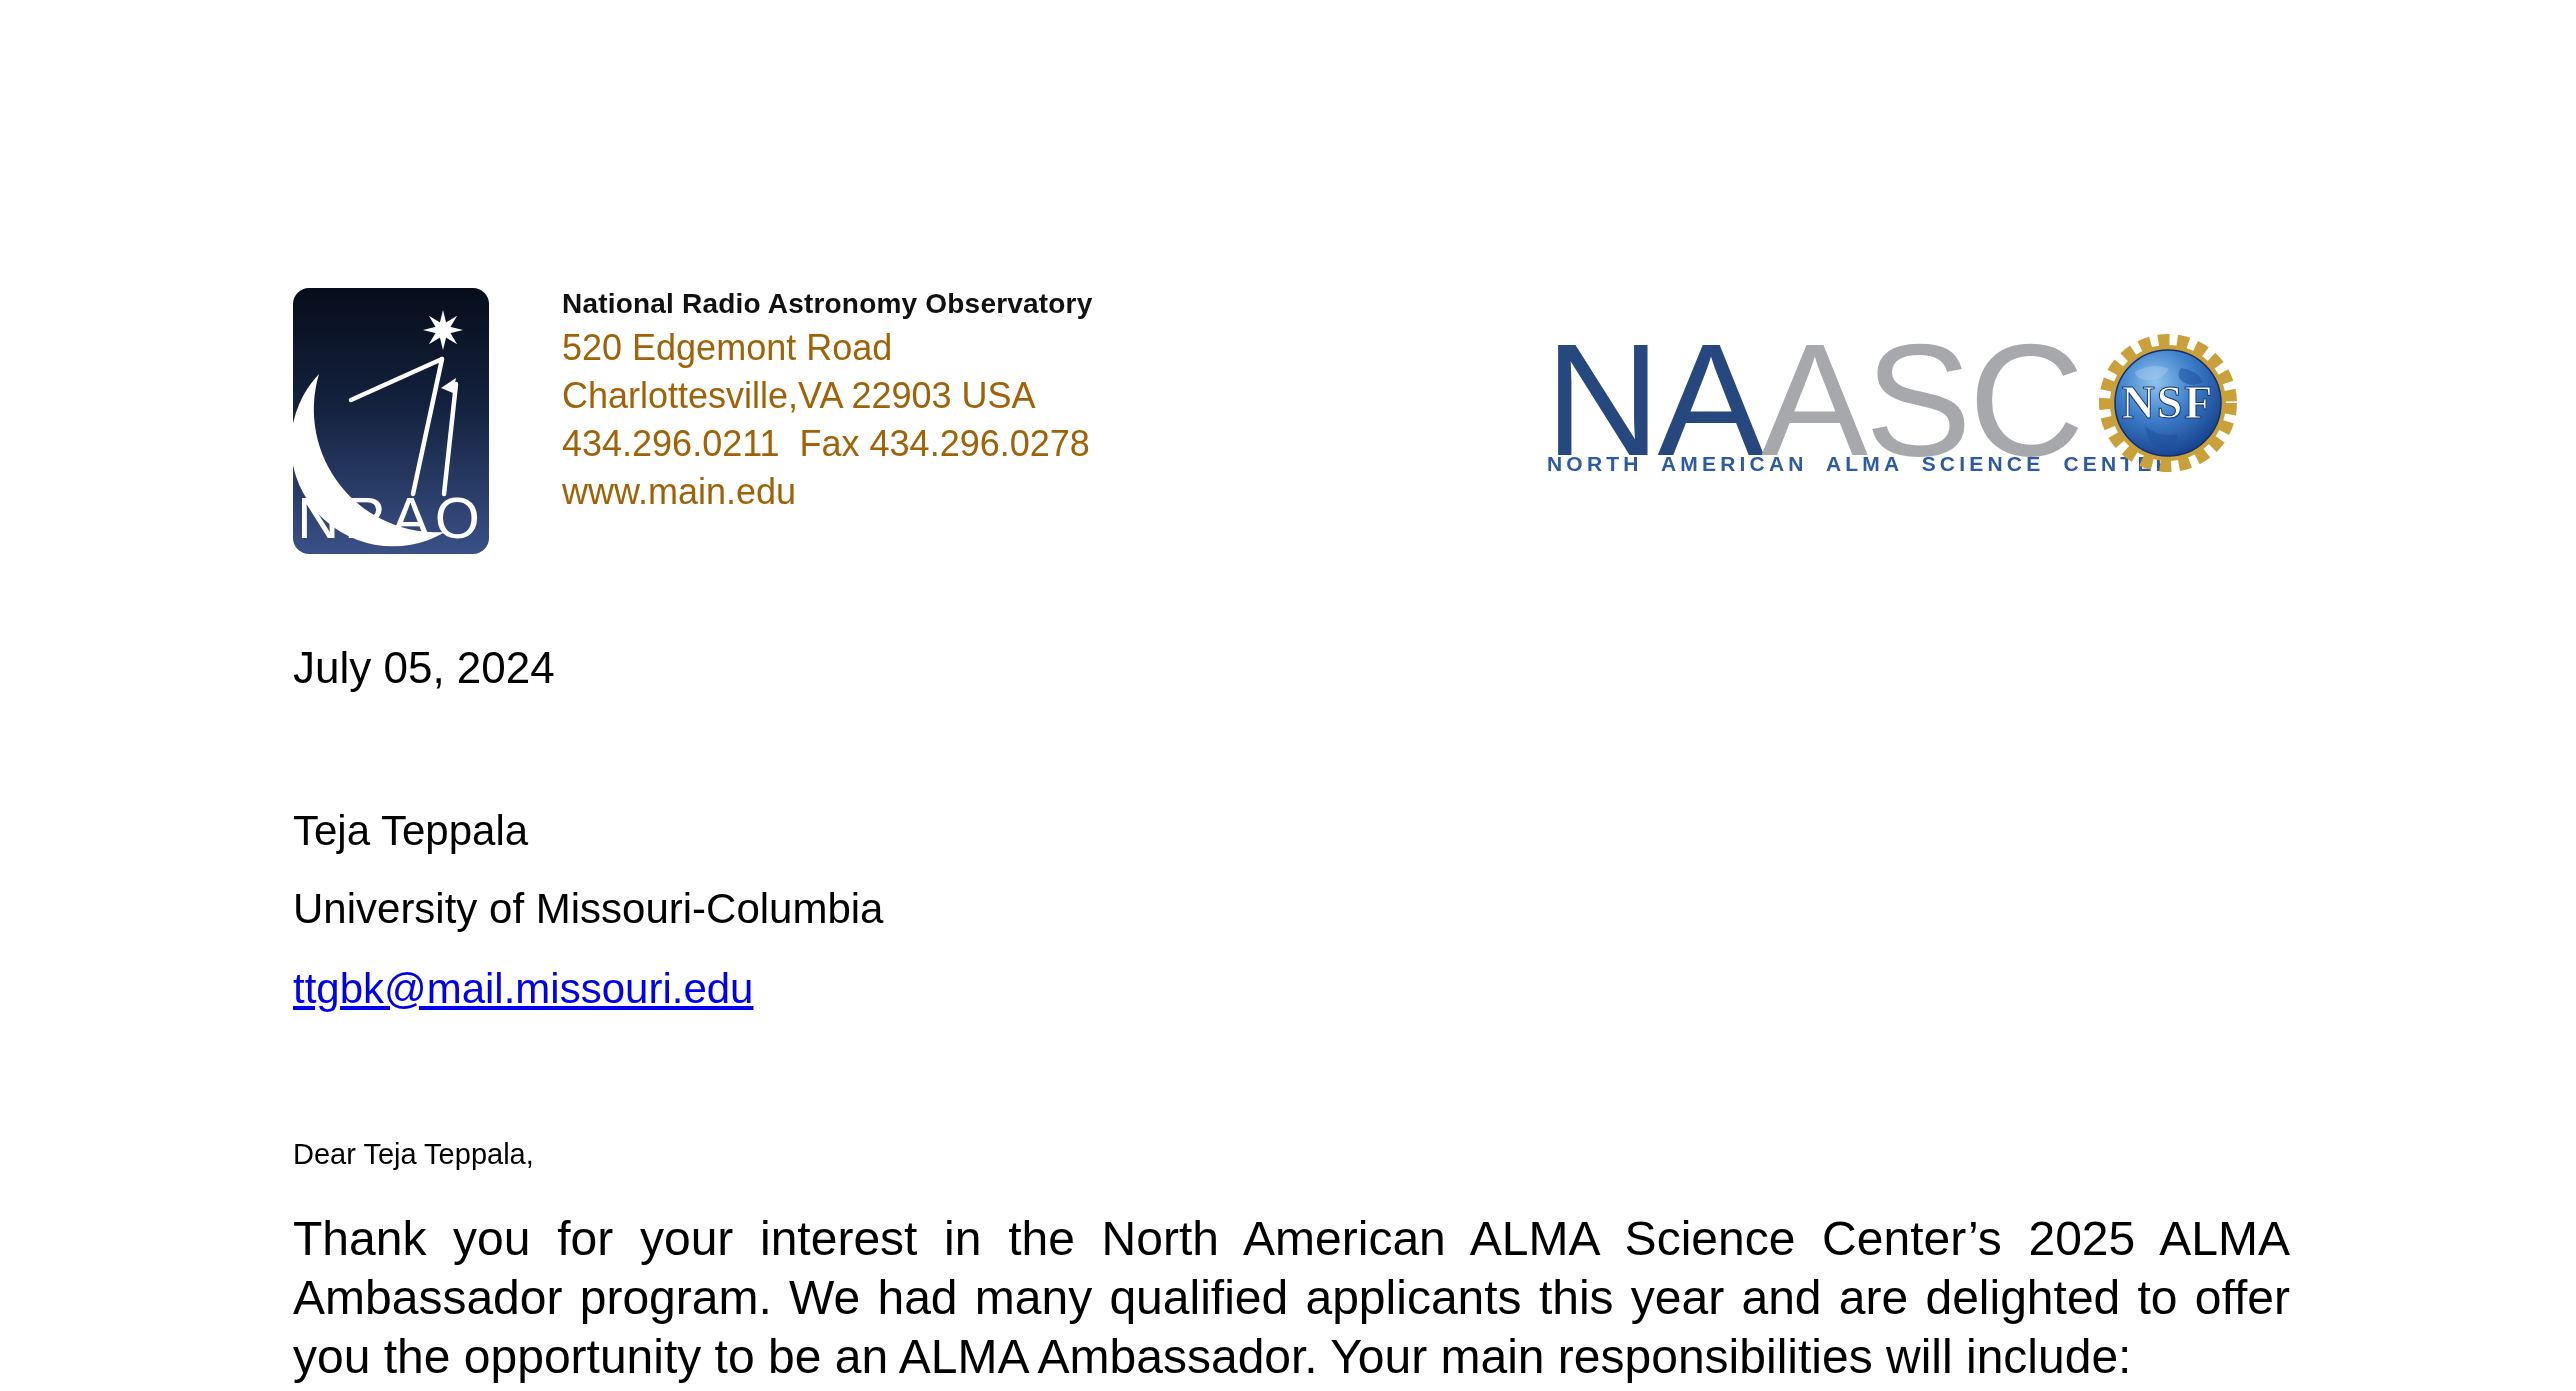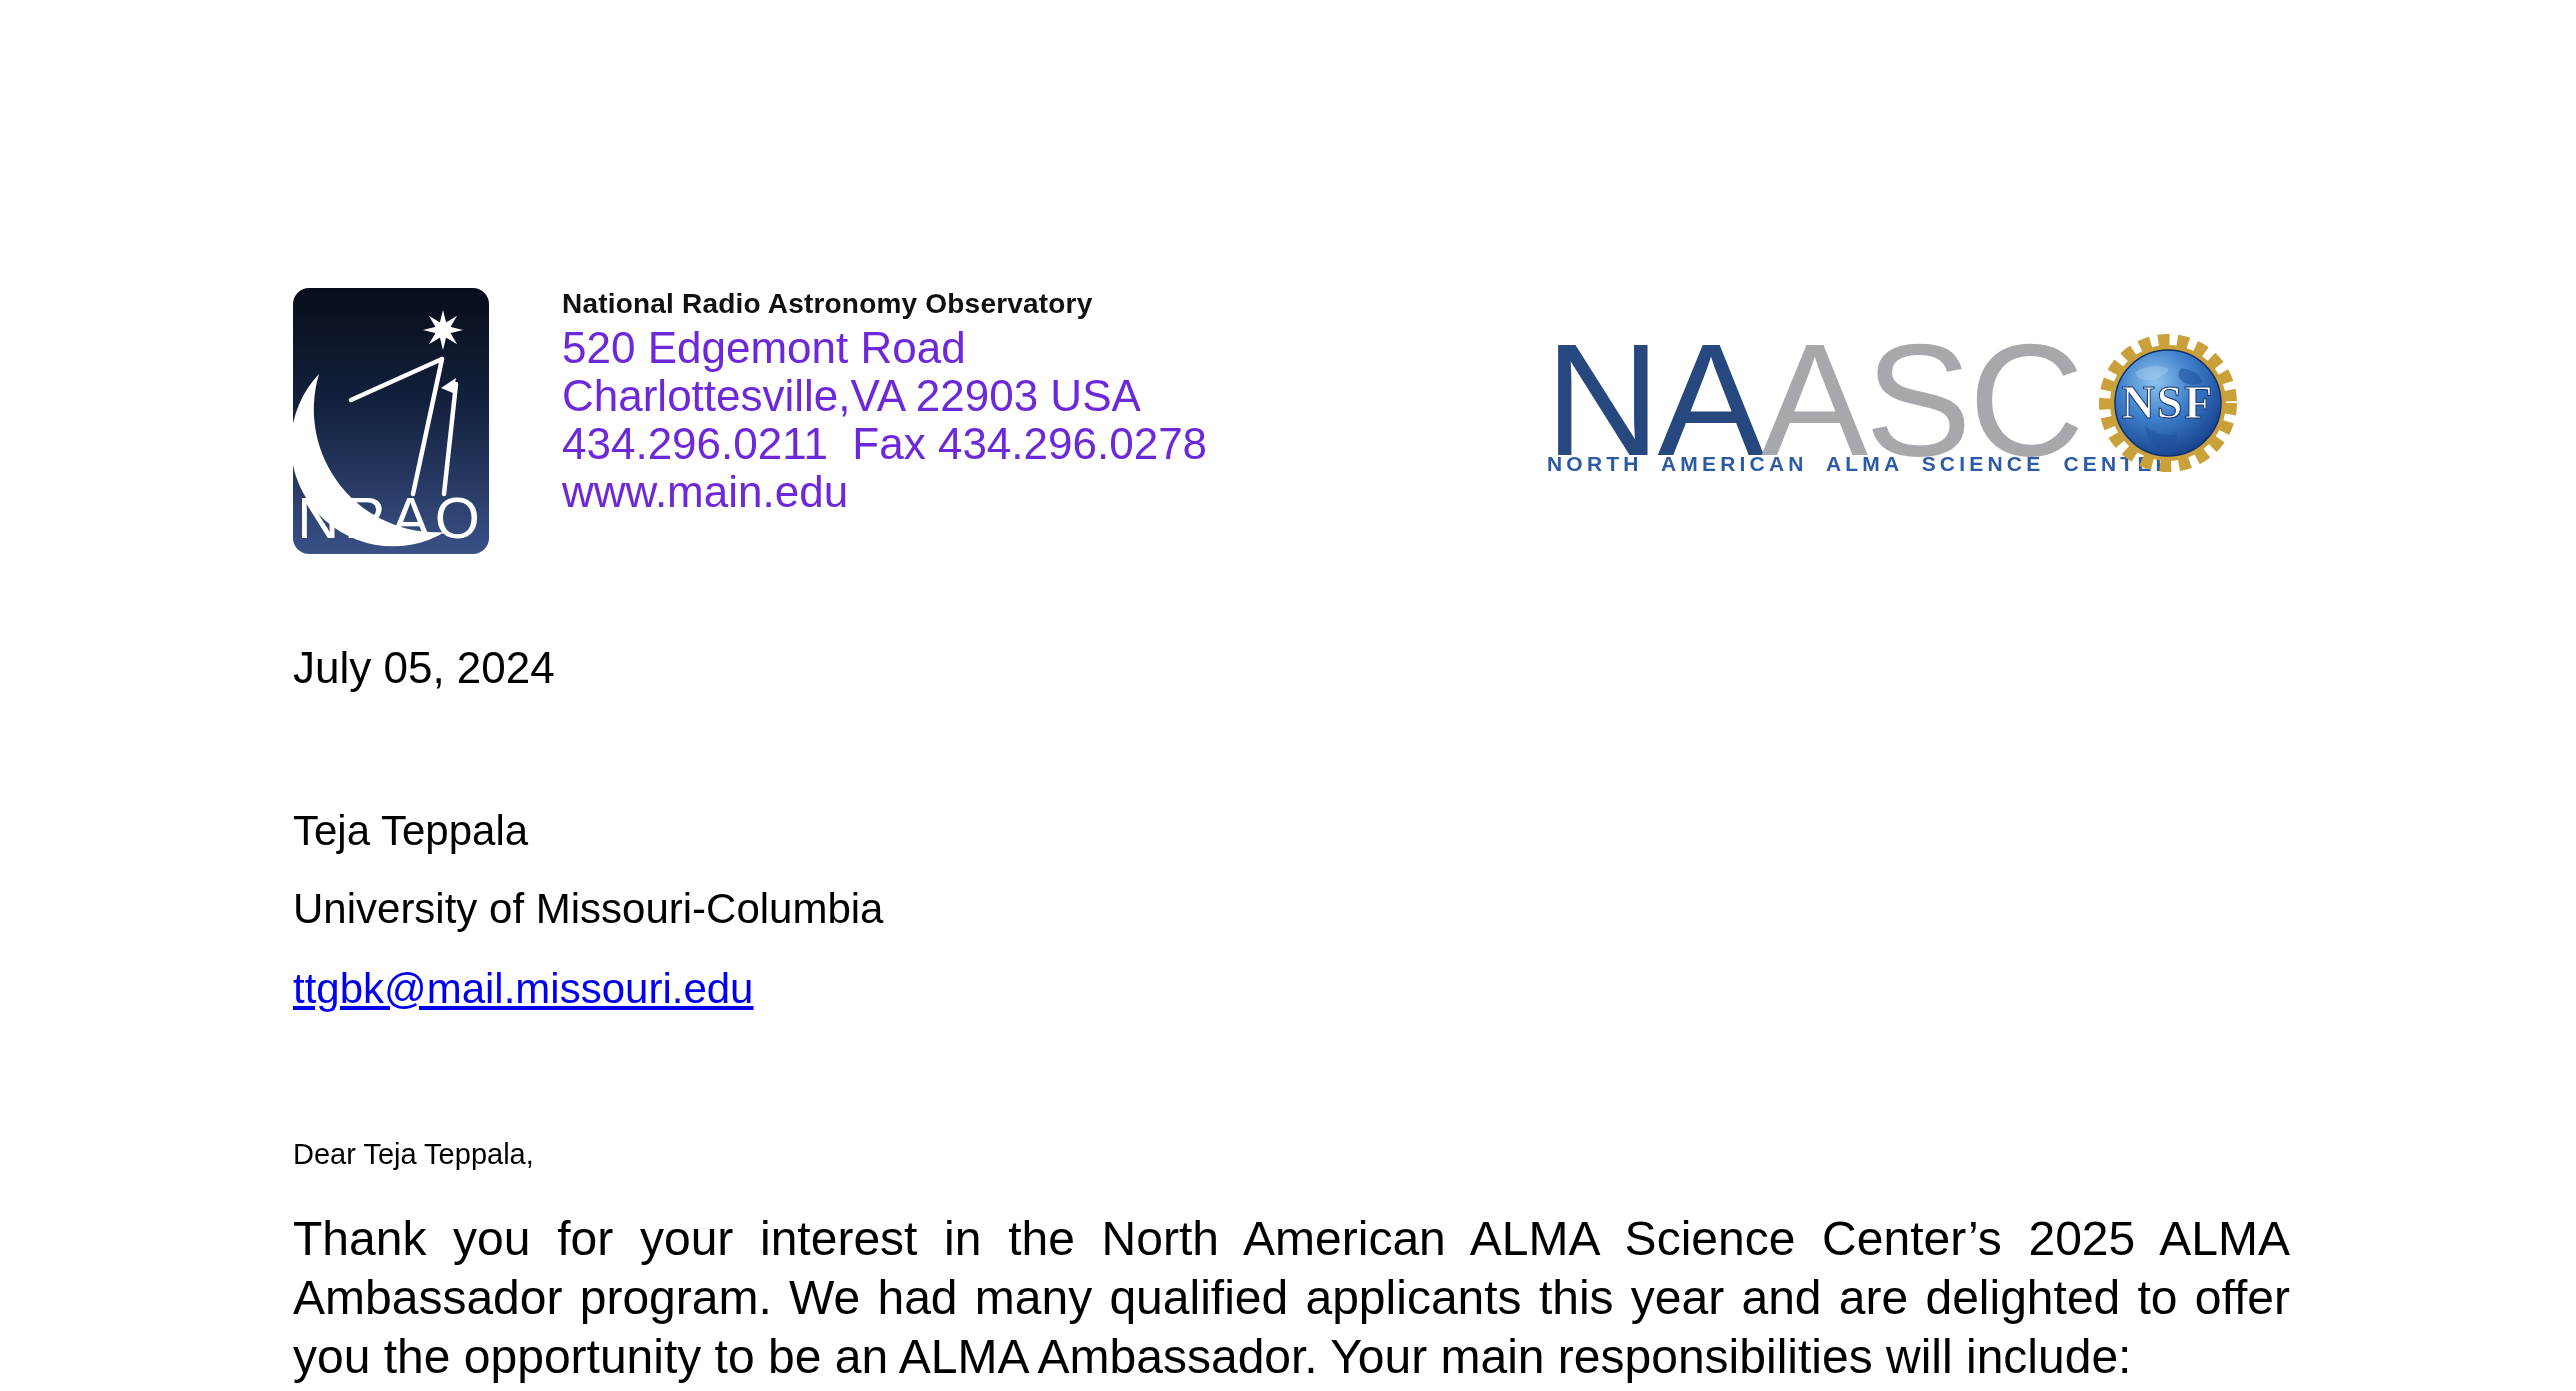--- a/index.html
+++ b/index.html
@@ -17,21 +17,21 @@
     position:absolute;left:293px;top:288px;width:196px;height:266px;text-align:center;
   }
   .org-block{
     position:absolute;left:562px;top:284px;width:900px;
     color:#161616;
   }
   .org-title{
     font-size:28px;font-weight:bold;line-height:40px;letter-spacing:0.2px;color:#111;
   }
   .org-line{
-    font-size:44px;line-height:48px;color:#6d28d9;
+    font-size:36px;line-height:48px;color:#a16207;
   }
   .org-line.phone{white-space:pre;}
 
   .naasc-logo{position:absolute;left:1545px;top:320px;width:760px;height:190px;}
   .naasc-word{
     font-size:160px;line-height:160px;letter-spacing:-3px;font-weight:400;
   }
   .naasc-word .na{color:#27477F;}
   .naasc-word .asc{color:#A6A8AB;}
   .naasc-tagline{

